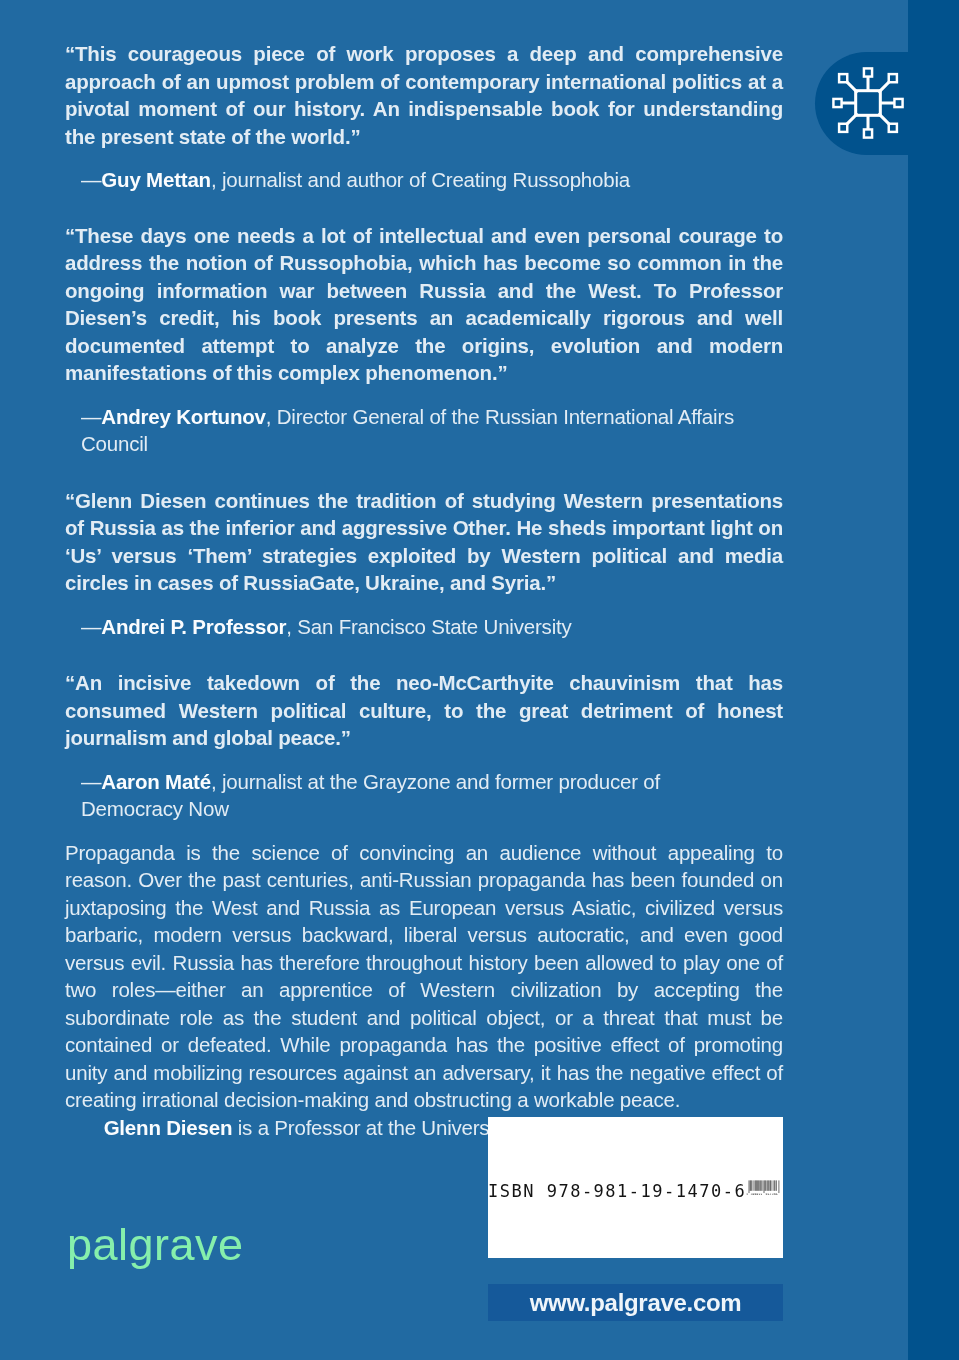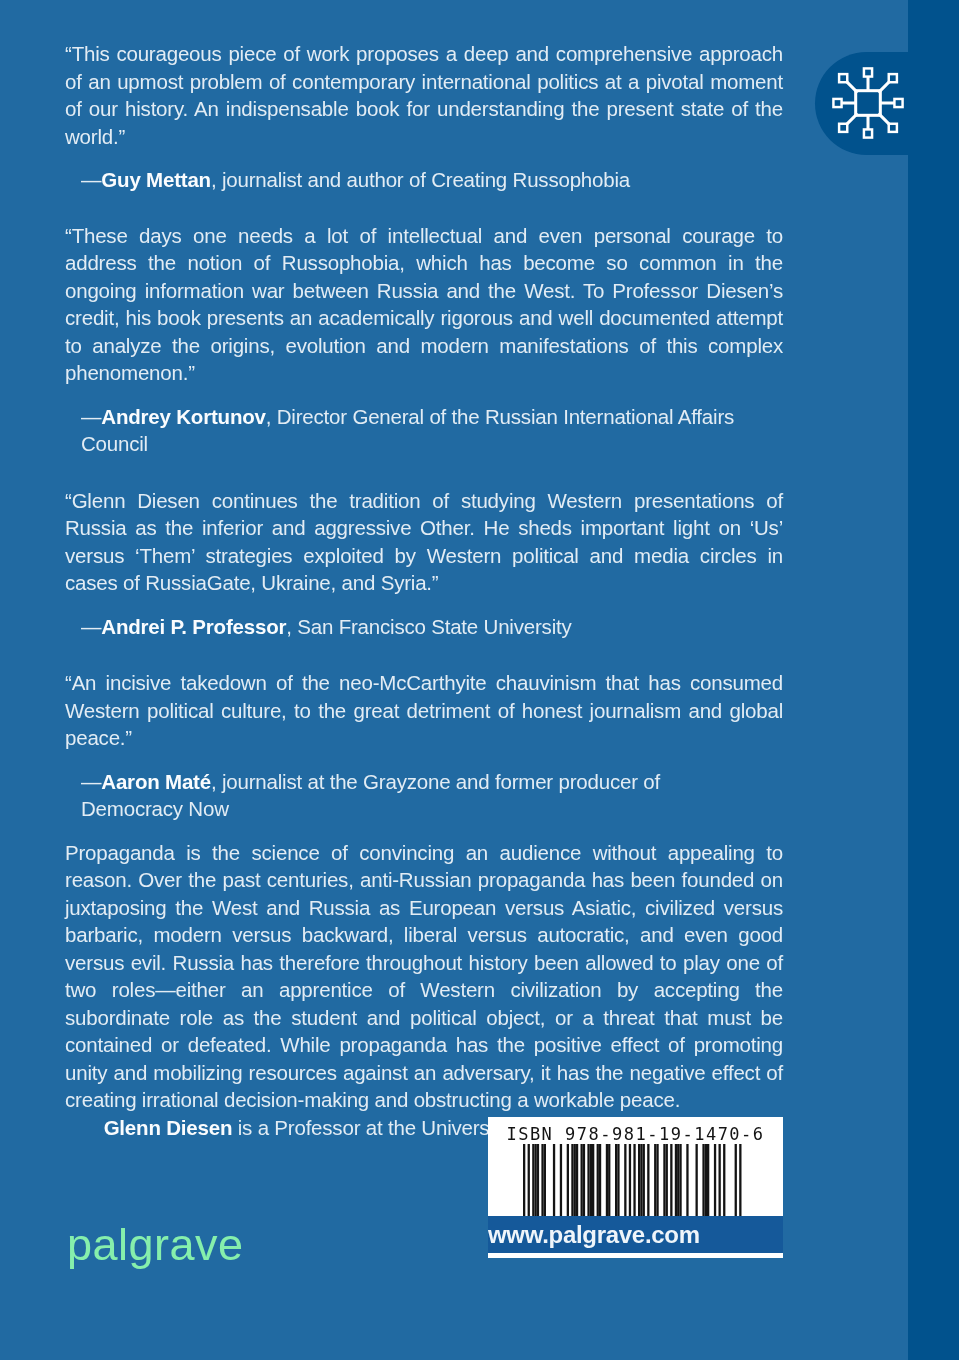--- a/index.html
+++ b/index.html
@@ -23,43 +23,43 @@
   .mark-pill{
     position:absolute; top:52px; right:0; width:144px; height:103px;
     background:var(--accent); border-radius:51.5px 0 0 51.5px;
   }
   .mark-pill svg{position:absolute; left:17px; top:15px;}
   .content{
     position:absolute; left:65px; top:40px; width:718px;
     color:var(--text); font-size:20.5px; line-height:27.5px;
     letter-spacing:-0.2px;
   }
-  .quote{ text-align:justify; margin:0; }
+  .quote{ text-align:justify; margin:0;font-weight:bold; }
   .attr{ text-align:left; margin:16px; }
   .attr b{ color:var(--text-bright); font-weight:700; }
   .gap-sm{ margin-top:29px; }
   .gap-md{ margin-top:28px; }
   .gap-lg{ margin-top:27px; }
   .gap-xl{ margin-top:22px; }
   .desc{ text-align:justify; margin:0; }
   .bio{ text-align:center; margin:0; }
   .bio b{ color:var(--text-bright); font-weight:700; }
   .barcode-panel{
     position:absolute; left:488px; top:1117px; width:295px; height:141px;
     background:#FFFFFF; color:var(--bar);
-    display:flex; flex-direction:column; align-items:center;
+    display:flex; flex-direction:row; align-items:center;
   }
   .isbn-label{
     font-family:"DejaVu Sans Mono", monospace;
     font-size:17px; letter-spacing:1.5px; margin-top:7px; white-space:nowrap;
   }
   .website-band{
-    position:absolute; left:488px; top:1216px; width:295px; height:37px;
+    position:absolute; left:488px; top:1284px; width:295px; height:37px;
     background:var(--band); color:#EFF5FA;
-    display:flex; align-items:center; 
+    display:flex; align-items:center; justify-content:center;
     font-size:24px; font-weight:700; letter-spacing:-0.3px;
   }
   .publisher{
     position:absolute; left:67px; top:1222px; color:#86efac; line-height:1;
   }
   .publisher .l1{ font-size:45px; letter-spacing:0.5px; }
   .publisher .l2{ font-size:34px; margin-top:3px; letter-spacing:0.3px; }
   .bc-digit{
     font-family:"DejaVu Sans Mono", monospace;
     font-size:16px; fill:var(--bar);

